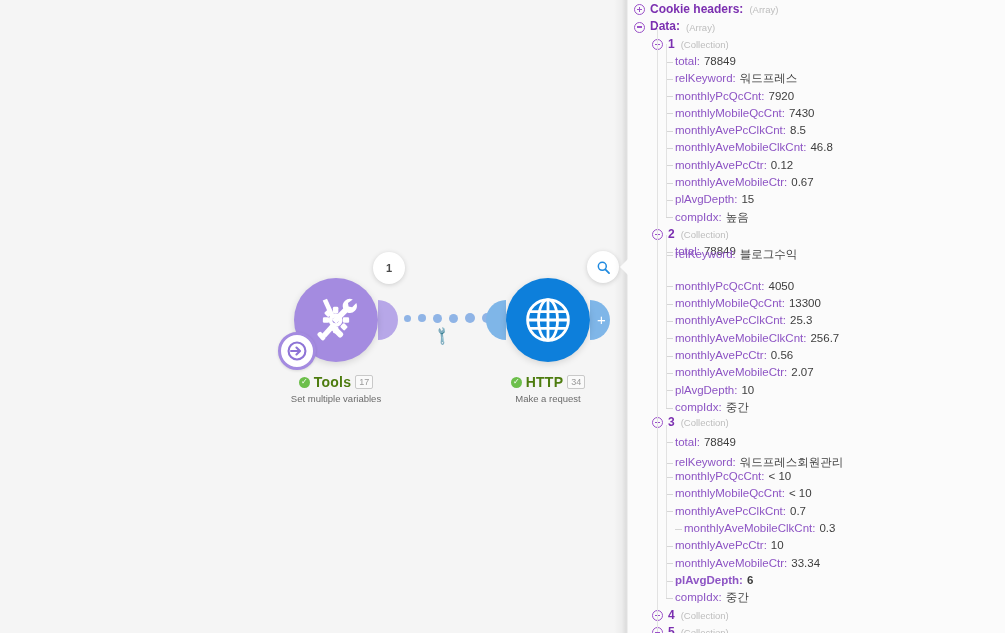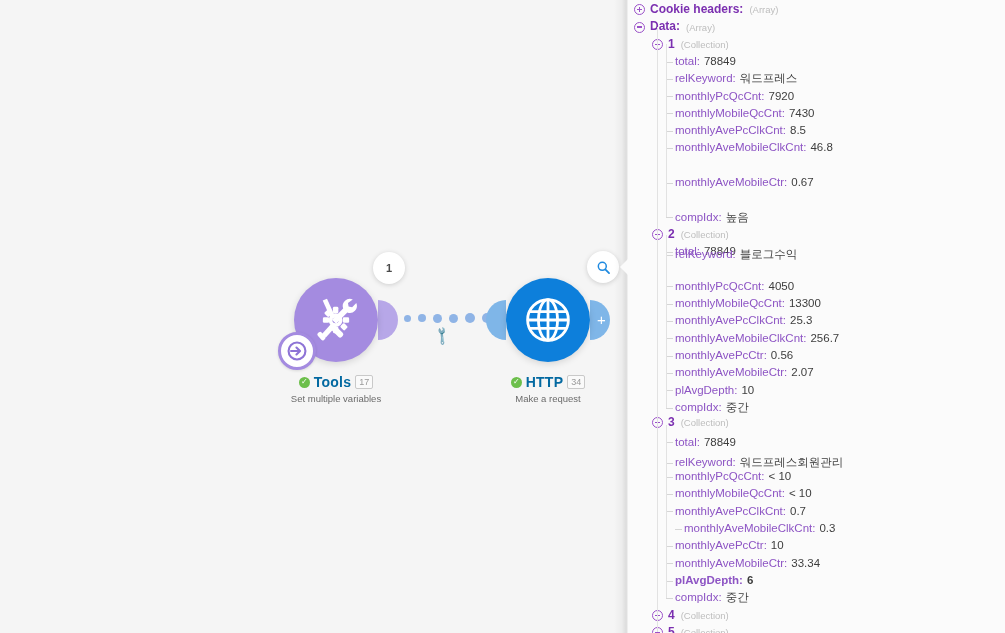--- a/index.html
+++ b/index.html
@@ -107,21 +107,21 @@
   .node-title-row {
     display: flex; align-items: center; justify-content: center; gap: 4px;
   }
   .check-icon {
     width: 11px; height: 11px; border-radius: 50%;
     background: #6cbf4b;
     display: inline-flex; align-items: center; justify-content: center;
     color: #fff; font-size: 8px; line-height: 1;
   }
   .node-title {
-    font-size: 14px; font-weight: bold; color: #0369a1;
+    font-size: 14px; font-weight: bold; color: #4d7c0f;
     letter-spacing: .2px;
   }
   .node-count {
     font-size: 9px; color: #999;
     border: 1px solid #c9c9c9;
     border-radius: 2px;
     padding: 0px 3px;
     background: #fafafa;
     line-height: 12px;
   }
@@ -334,21 +334,23 @@
     <div id="tree" style="position: relative; height: 633px;">
         <div class="tree-row" style="position: absolute; top: 18.3px; left: 0px; right: 0px;"><span class="toggle" style="margin-left: 6px;"></span><span class="k-root">Data:</span><span class="k-type">(Array)</span></div>
         <div class="tree-row" style="position: absolute; top: 1px; left: 0px; right: 0px;"><span class="toggle plus" style="margin-left: 6px;"></span><span class="k-root">Cookie headers:</span><span class="k-type">(Array)</span></div>
         <div class="tree-row" style="position: absolute; top: 35.6px; left: 0px; right: 0px;"><span class="toggle" style="margin-left: 24px;"></span><span class="k-idx">1</span><span class="k-type">(Collection)</span></div>
         <div class="tree-row" style="position: absolute; top: 52.9px; left: 0px; right: 0px;"><span class="tick" style="left: 38px; top: 8.65px;"></span><span class="k-field" style="margin-left: 47px;">total:</span><span class="v-val">78849</span></div>
         <div class="tree-row" style="position: absolute; top: 70.2px; left: 0px; right: 0px;"><span class="tick" style="left: 38px; top: 8.65px;"></span><span class="k-field" style="margin-left: 47px;">relKeyword:</span><span class="v-val">워드프레스</span></div>
         <div class="tree-row" style="position: absolute; top: 87.5px; left: 0px; right: 0px;"><span class="tick" style="left: 38px; top: 8.65px;"></span><span class="k-field" style="margin-left: 47px;">monthlyPcQcCnt:</span><span class="v-val">7920</span></div>
         <div class="tree-row" style="position: absolute; top: 104.8px; left: 0px; right: 0px;"><span class="tick" style="left: 38px; top: 8.65px;"></span><span class="k-field" style="margin-left: 47px;">monthlyMobileQcCnt:</span><span class="v-val">7430</span></div>
         <div class="tree-row" style="position: absolute; top: 122.1px; left: 0px; right: 0px;"><span class="tick" style="left: 38px; top: 8.65px;"></span><span class="k-field" style="margin-left: 47px;">monthlyAvePcClkCnt:</span><span class="v-val">8.5</span></div>
         <div class="tree-row" style="position: absolute; top: 139.4px; left: 0px; right: 0px;"><span class="tick" style="left: 38px; top: 8.65px;"></span><span class="k-field" style="margin-left: 47px;">monthlyAveMobileClkCnt:</span><span class="v-val">46.8</span></div>
+        <div class="tree-row" style="position: absolute; top: 156.7px; left: 0px; right: 0px;"><span class="tick" style="left: 38px; top: 8.65px;"></span><span class="k-field" style="margin-left: 47px;">monthlyAvePcCtr:</span><span class="v-val">0.12</span></div>
         <div class="tree-row" style="position: absolute; top: 174px; left: 0px; right: 0px;"><span class="tick" style="left: 38px; top: 8.65px;"></span><span class="k-field" style="margin-left: 47px;">monthlyAveMobileCtr:</span><span class="v-val">0.67</span></div>
+        <div class="tree-row" style="position: absolute; top: 191.3px; left: 0px; right: 0px;"><span class="tick" style="left: 38px; top: 8.65px;"></span><span class="k-field" style="margin-left: 47px;">plAvgDepth:</span><span class="v-val">15</span></div>
         <div class="tree-row" style="position: absolute; top: 208.6px; left: 0px; right: 0px;"><span class="tick" style="left: 38px; top: 8.65px;"></span><span class="k-field" style="margin-left: 47px;">compIdx:</span><span class="v-val">높음</span></div>
         <div class="tree-row" style="position: absolute; top: 225.9px; left: 0px; right: 0px;"><span class="toggle" style="margin-left: 24px;"></span><span class="k-idx">2</span><span class="k-type">(Collection)</span></div>
         <div class="tree-row" style="position: absolute; top: 243.2px; left: 0px; right: 0px;"><span class="tick" style="left: 38px; top: 8.65px;"></span><span class="k-field" style="margin-left: 47px;">total:</span><span class="v-val">78849</span></div>
         <div class="tree-row" style="position: absolute; top: 246px; left: 0px; right: 0px;"><span class="tick" style="left: 38px; top: 8.65px;"></span><span class="k-field" style="margin-left: 47px;">relKeyword:</span><span class="v-val">블로그수익</span></div>
         <div class="tree-row" style="position: absolute; top: 277.8px; left: 0px; right: 0px;"><span class="tick" style="left: 38px; top: 8.65px;"></span><span class="k-field" style="margin-left: 47px;">monthlyPcQcCnt:</span><span class="v-val">4050</span></div>
         <div class="tree-row" style="position: absolute; top: 295.1px; left: 0px; right: 0px;"><span class="tick" style="left: 38px; top: 8.65px;"></span><span class="k-field" style="margin-left: 47px;">monthlyMobileQcCnt:</span><span class="v-val">13300</span></div>
         <div class="tree-row" style="position: absolute; top: 312.4px; left: 0px; right: 0px;"><span class="tick" style="left: 38px; top: 8.65px;"></span><span class="k-field" style="margin-left: 47px;">monthlyAvePcClkCnt:</span><span class="v-val">25.3</span></div>
         <div class="tree-row" style="position: absolute; top: 329.7px; left: 0px; right: 0px;"><span class="tick" style="left: 38px; top: 8.65px;"></span><span class="k-field" style="margin-left: 47px;">monthlyAveMobileClkCnt:</span><span class="v-val">256.7</span></div>
         <div class="tree-row" style="position: absolute; top: 347px; left: 0px; right: 0px;"><span class="tick" style="left: 38px; top: 8.65px;"></span><span class="k-field" style="margin-left: 47px;">monthlyAvePcCtr:</span><span class="v-val">0.56</span></div>
         <div class="tree-row" style="position: absolute; top: 364.3px; left: 0px; right: 0px;"><span class="tick" style="left: 38px; top: 8.65px;"></span><span class="k-field" style="margin-left: 47px;">monthlyAveMobileCtr:</span><span class="v-val">2.07</span></div>

